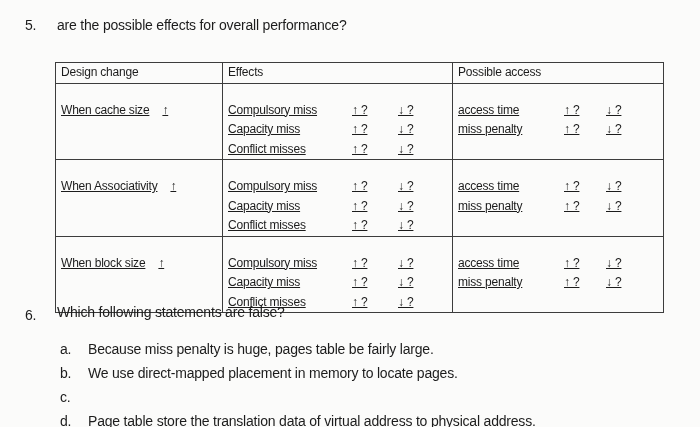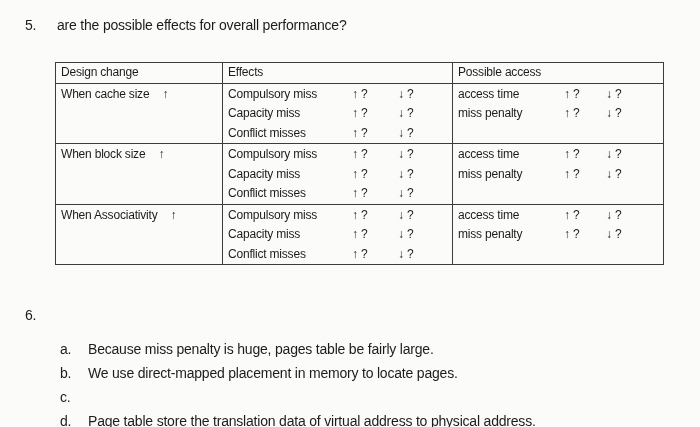--- a/index.html
+++ b/index.html
@@ -23,21 +23,21 @@
     border-collapse:collapse; table-layout:fixed;
     font-size:12px; letter-spacing:-0.2px;
   }
   .design-table td {
     border:1.5px solid #3c3c3c;
     vertical-align:top;
     padding:0px 5px;
     line-height:19.5px;
   }
   .design-table tr.hdr td { height:20px; }
-  .design-table tr.body-row td { height:60px; padding-top:1px; }
+  .design-table tr.body-row td { height:60px; padding-top:17px;text-decoration:underline; }
   .col-design { width:167px; }
   .col-effects { width:230px; }
   .col-possible { width:211px; }
   .design-cell .up-arrow { margin-left:13px; }
   .eline { display:flex; white-space:nowrap; }
   .elabel { display:inline-block; width:124px; flex:none; }
   .plabel { display:inline-block; width:106px; flex:none; }
   .pair-up { display:inline-block; width:46px; flex:none; }
   .pair-up.p2 { width:42px; }
   .pair-down { display:inline-block; flex:none; }
@@ -102,21 +102,21 @@
       <div class="eline">
         <span class="plabel">miss penalty</span>
             <span class="pair-up p2">↑ ?</span>
             <span class="pair-down">↓ ?</span>
       </div>
     </td>
   </tr>
 
   <tr class="body-row">
     <td class="design-cell">
-      <span>When block size</span><span class="up-arrow">↑</span>
+      <span>When Associativity</span><span class="up-arrow">↑</span>
     </td>
     <td>
       <div class="eline">
         <span class="elabel">Compulsory miss</span>
             <span class="pair-up">↑ ?</span>
             <span class="pair-down">↓ ?</span>
       </div>
       <div class="eline">
         <span class="elabel">Capacity miss</span>
             <span class="pair-up">↑ ?</span>
@@ -137,21 +137,21 @@
       <div class="eline">
         <span class="plabel">miss penalty</span>
             <span class="pair-up p2">↑ ?</span>
             <span class="pair-down">↓ ?</span>
       </div>
     </td>
   </tr>
 
   <tr class="body-row">
     <td class="design-cell">
-      <span>When Associativity</span><span class="up-arrow">↑</span>
+      <span>When block size</span><span class="up-arrow">↑</span>
     </td>
     <td>
       <div class="eline">
         <span class="elabel">Compulsory miss</span>
             <span class="pair-up">↑ ?</span>
             <span class="pair-down">↓ ?</span>
       </div>
       <div class="eline">
         <span class="elabel">Capacity miss</span>
             <span class="pair-up">↑ ?</span>
@@ -175,20 +175,21 @@
             <span class="pair-down">↓ ?</span>
       </div>
     </td>
   </tr>
   </tbody>
 </table>
 
 <div class="q6">
   <div class="q6-head">
     <div class="q-num">6.</div>
+    <div class="title">Which following statements are false?</div>
   </div>
   <div class="q6-options">
     <div class="option">
       <span class="opt-letter">a.</span>
       <span class="opt-text">Because miss penalty is huge, pages table be fairly large.</span>
     </div>
     <div class="option">
       <span class="opt-letter">b.</span>
       <span class="opt-text">We use direct-mapped placement in memory to locate pages.</span>
     </div>

